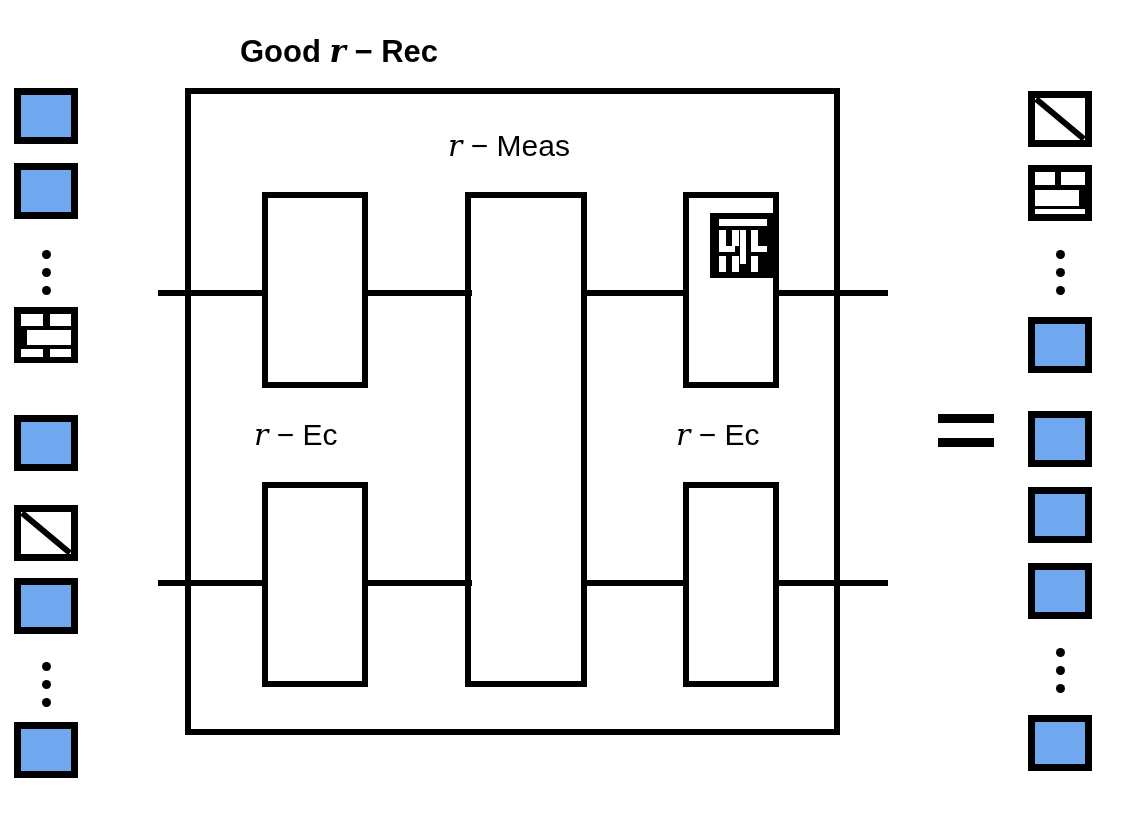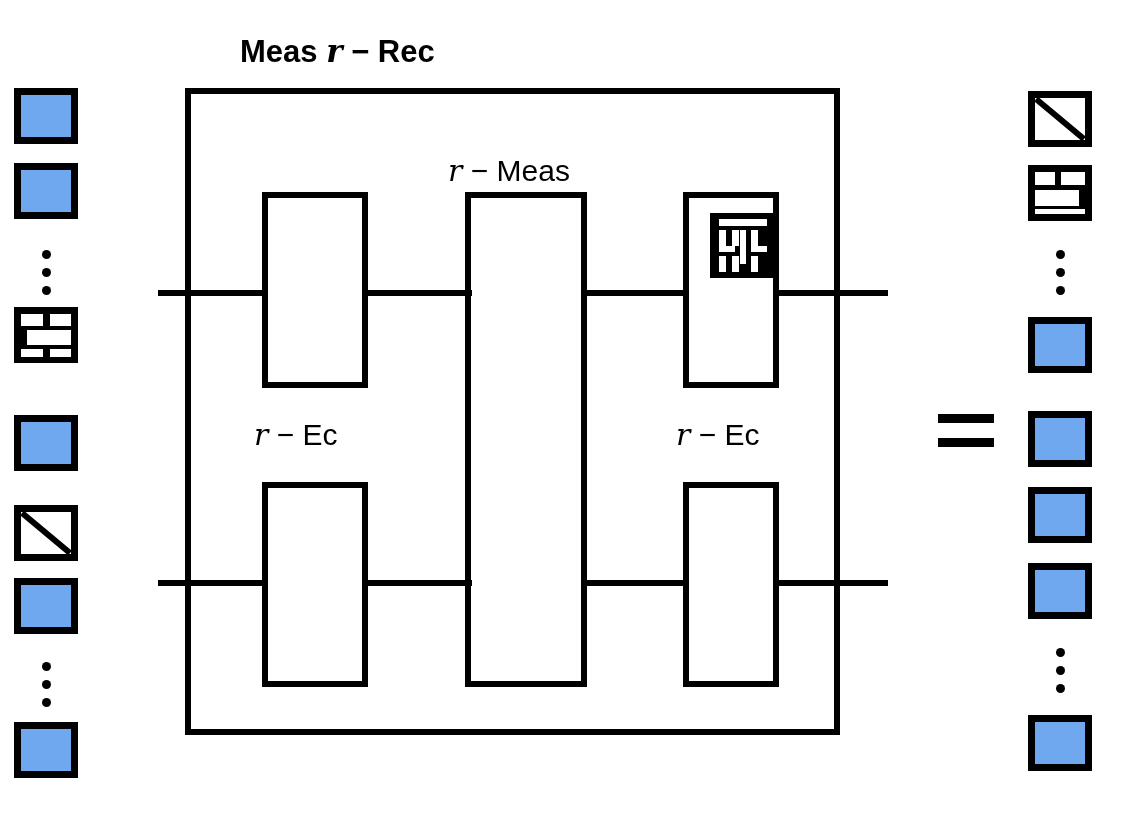--- a/index.html
+++ b/index.html
@@ -156,29 +156,29 @@
         <span></span>
         <span></span>
     </div>
 
     <div class="icon-sq blue" style="left:14px;top:722px;width:64px;height:56px;"></div>
   </div>
 
   <div class="abs" style="left:0;top:0;width:1000px;height:820px;">
 
     <div class="label title-lbl" style="left:240px;top:36px;">
-      <span>Meas </span><span class="it">r</span><span> − Rec</span>
+      <span>Good </span><span class="it">r</span><span> − Rec</span>
     </div>
 
     <div class="circuit-outer" style="left:185px;top:88px;width:655px;height:647px;"></div>
 
     <div class="wire" style="left:158px;top:290px;width:730px;"></div>
     <div class="wire" style="left:158px;top:580px;width:730px;"></div>
 
-    <div class="label gate-lbl" style="left:448px;top:131px;margin-top:25px;">
+    <div class="label gate-lbl" style="left:448px;top:131px;">
       <span class="it">r</span><span> − Meas</span>
     </div>
 
     <div class="gate" style="left:465px;top:192px;width:122px;height:495px;"></div>
 
     <div class="gate" style="left:262px;top:192px;width:106px;height:196px;"></div>
 
     <div class="gate" style="left:683px;top:192px;width:96px;height:196px;"></div>
 
     <div class="meter" style="left:710px;top:213px;width:65px;height:65px;">

